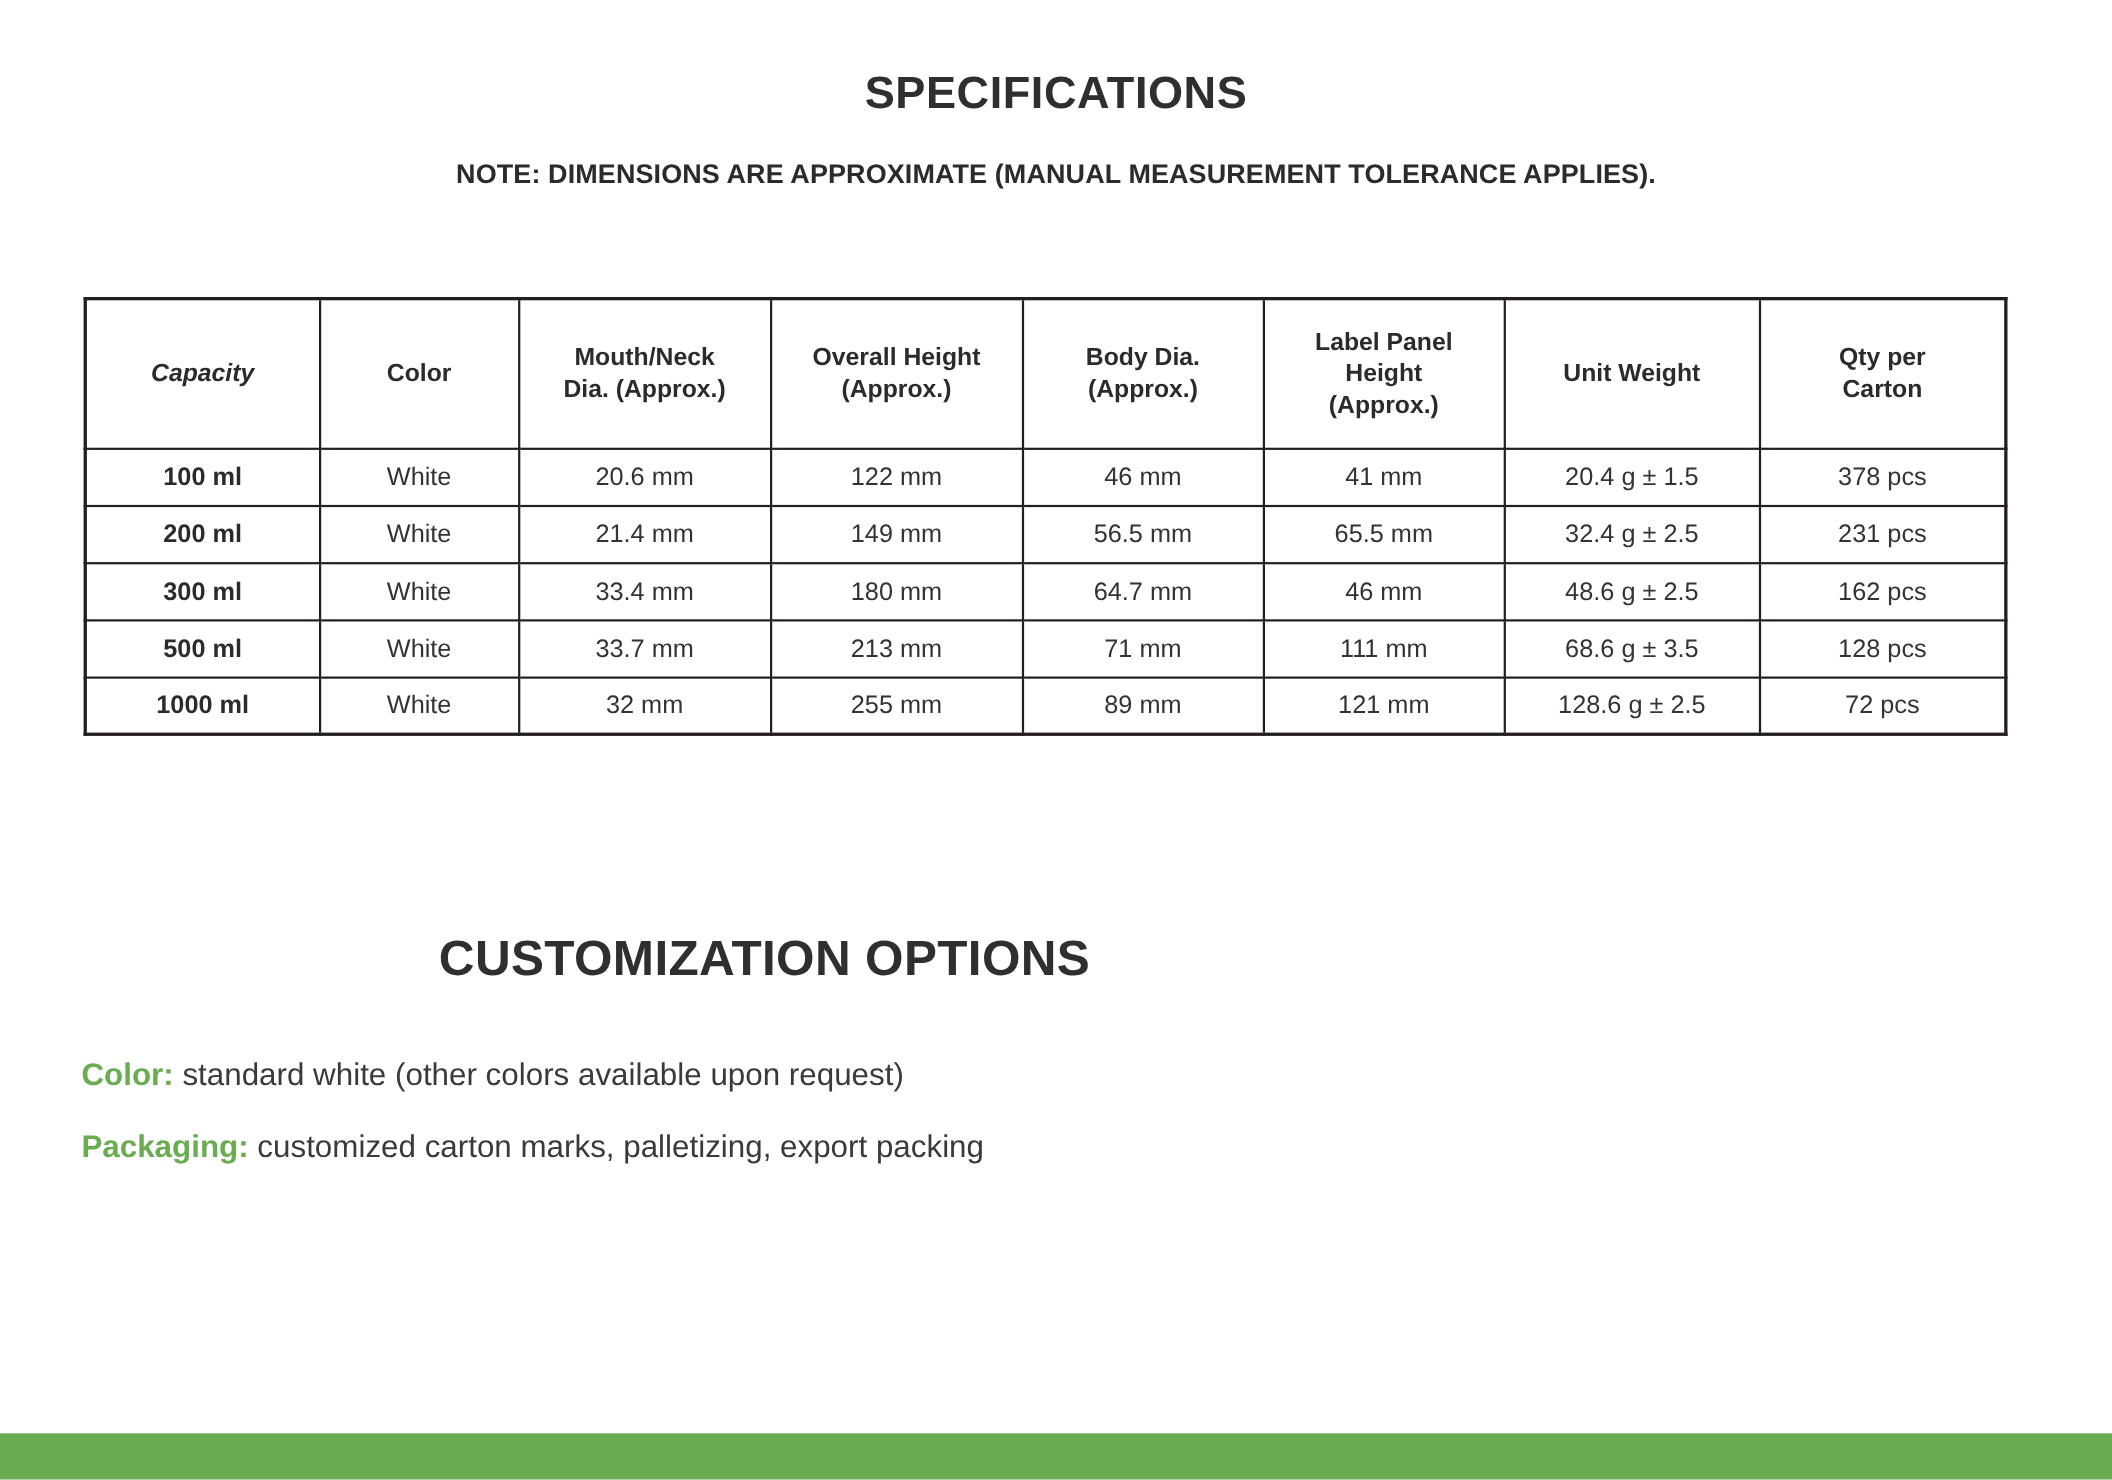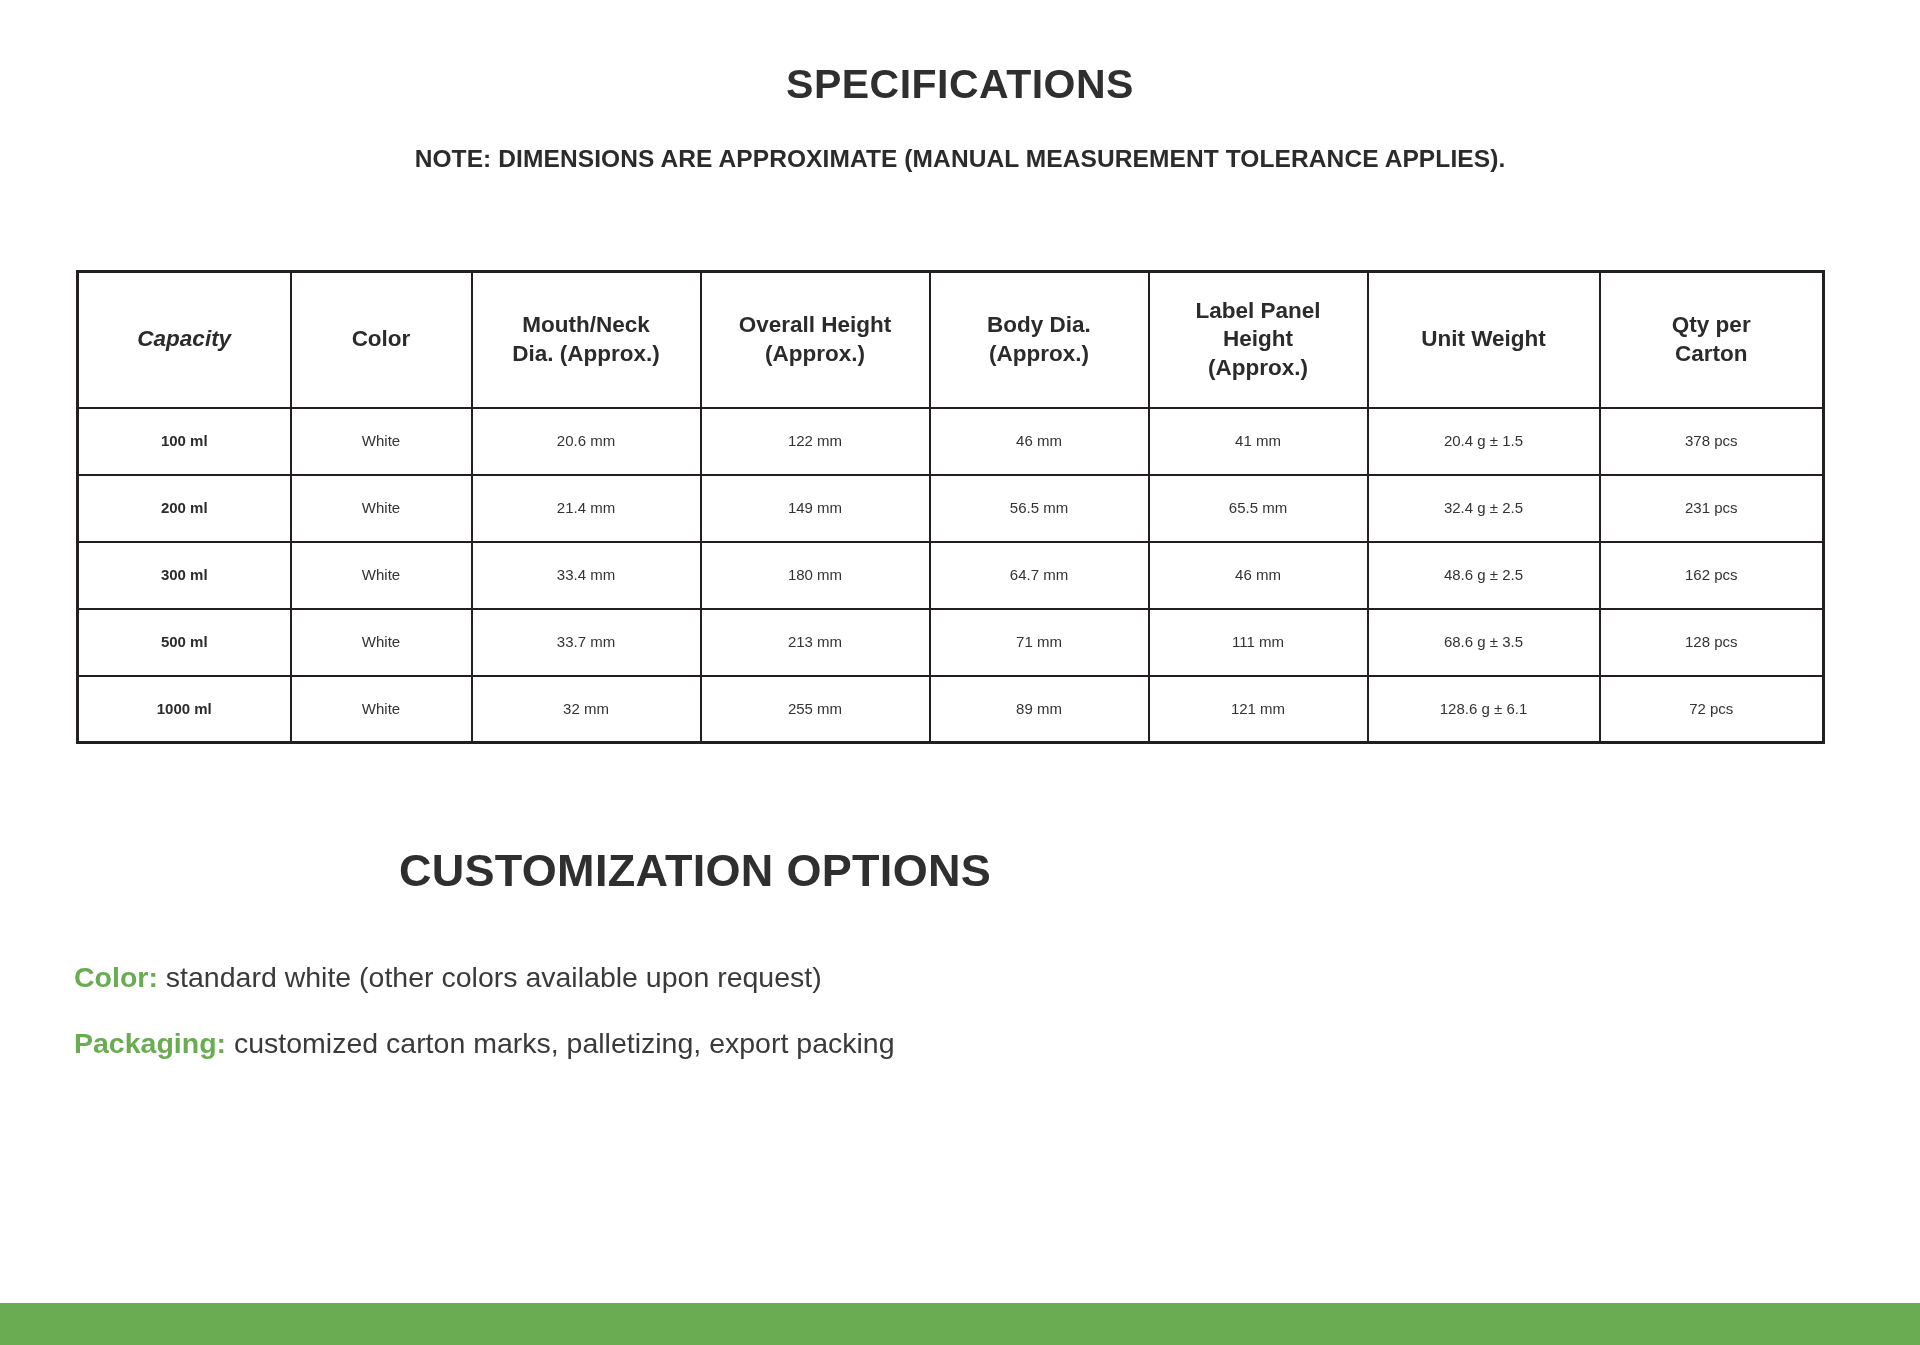--- a/index.html
+++ b/index.html
@@ -71,24 +71,24 @@
 
   table.spec-table th {
     font-size: 22.5px;
     font-weight: 700;
     color: #2b2b2b;
     height: 136px;
     line-height: 1.28;
   }
 
   table.spec-table td {
-    font-size: 15px;
+    font-size: 23px;
     font-weight: 400;
     color: #333333;
-    height: 67px;
+    height: 52px;
     line-height: 1.2;
   }
 
   table.spec-table td.cap-cell {
     font-weight: 700;
     color: #2b2b2b;
   }
 
   
   col.c-capacity  { width: 213px; }
@@ -242,21 +242,21 @@
           <td style="border-color: rgb(35, 31, 32);">68.6 g ± 3.5</td>
           <td style="border-color: rgb(35, 31, 32);">128 pcs</td>
         </tr>
         <tr>
           <td class="cap-cell" style="border-color: rgb(35, 31, 32);">1000 ml</td>
           <td style="border-color: rgb(35, 31, 32);">White</td>
           <td style="border-color: rgb(35, 31, 32);">32 mm</td>
           <td style="border-color: rgb(35, 31, 32);">255 mm</td>
           <td style="border-color: rgb(35, 31, 32);">89 mm</td>
           <td style="border-color: rgb(35, 31, 32);">121 mm</td>
-          <td style="border-color: rgb(35, 31, 32);">128.6 g ± 6.1</td>
+          <td style="border-color: rgb(35, 31, 32);">128.6 g ± 2.5</td>
           <td style="border-color: rgb(35, 31, 32);">72  pcs</td>
         </tr>
       </tbody>
     </table>
   </div>
 
   <div class="cust-title">CUSTOMIZATION OPTIONS</div>
 
   <div class="cust-list">
     <div class="cust-line">

